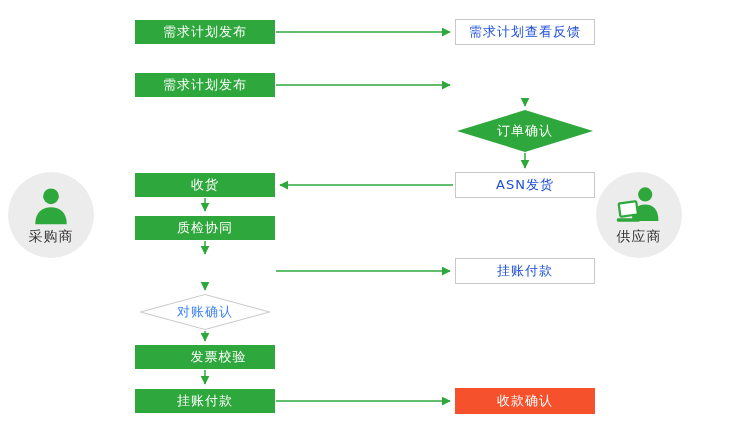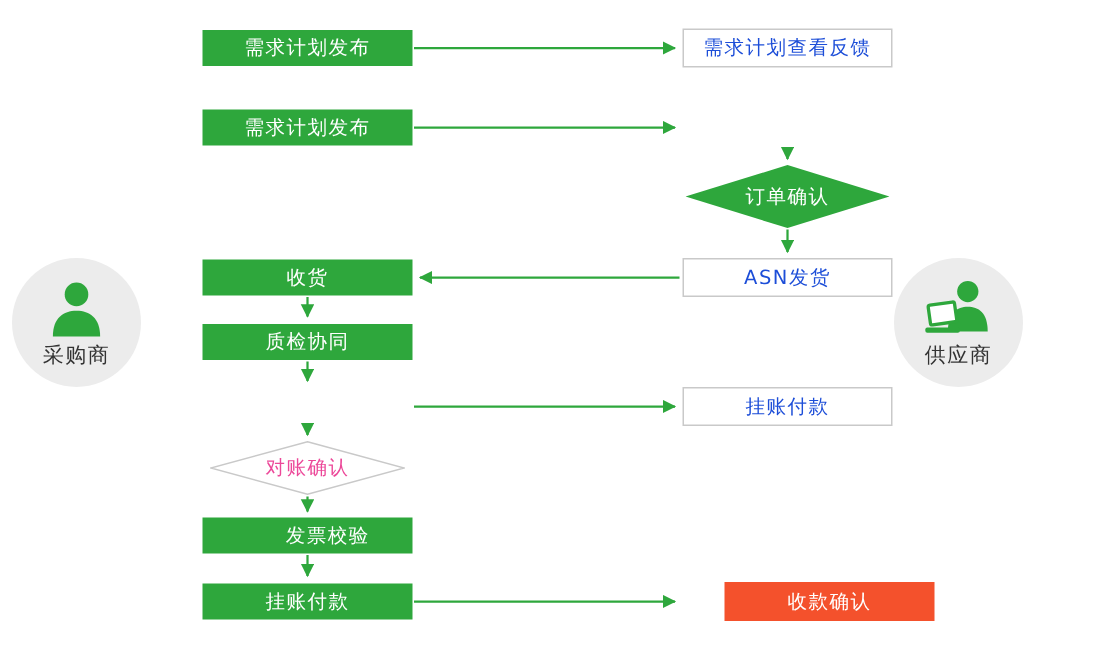--- a/index.html
+++ b/index.html
@@ -75,36 +75,36 @@
 
   <div class="node box-white" style="left:455px; top:19px;">
       <span>需求计划查看反馈</span>
     </div>
   <div class="node box-white" style="left:455px; top:172px;">
       <span>ASN发货</span>
     </div>
   <div class="node box-white" style="left:455px; top:258px;">
       <span>挂账付款</span>
     </div>
-  <div class="node box-red" style="left:455px; top:388px;margin-left:28px;">
+  <div class="node box-red" style="left:455px; top:388px;">
       <span>收款确认</span>
     </div>
 
   <div class="diamond" style="left:457px; top:110px; width:136px; height:42px;text-align:right;">
     <svg viewBox="0 0 136 42" preserveAspectRatio="none">
       <polygon points="68,0 136,21 68,42 0,21" fill="#2ea73c"></polygon>
     </svg>
     <span style="color:#ffffff;">订单确认</span>
   </div>
 
   <div class="diamond" style="left:140px; top:294px; width:130px; height:36px;">
     <svg viewBox="0 0 130 36" preserveAspectRatio="none">
       <polygon points="65,0.5 129.5,18 65,35.5 0.5,18" fill="#ffffff" stroke="#c9c9c9" stroke-width="1"></polygon>
     </svg>
-    <span style="color:#ec4899;">对账确认</span>
+    <span style="color:#3b82f6;">对账确认</span>
   </div>
 
   <div class="actor" style="left:8px; top:172px;">
     <svg width="42" height="40" viewBox="0 0 48 44">
       <circle cx="24" cy="12" r="9" fill="#2ea73c"></circle>
       <path d="M6,44 C6,30 14,24.5 24,24.5 C34,24.5 42,30 42,44 Z" fill="#2ea73c"></path>
     </svg>
     <div class="actor-label">采购商</div>
   </div>
 

